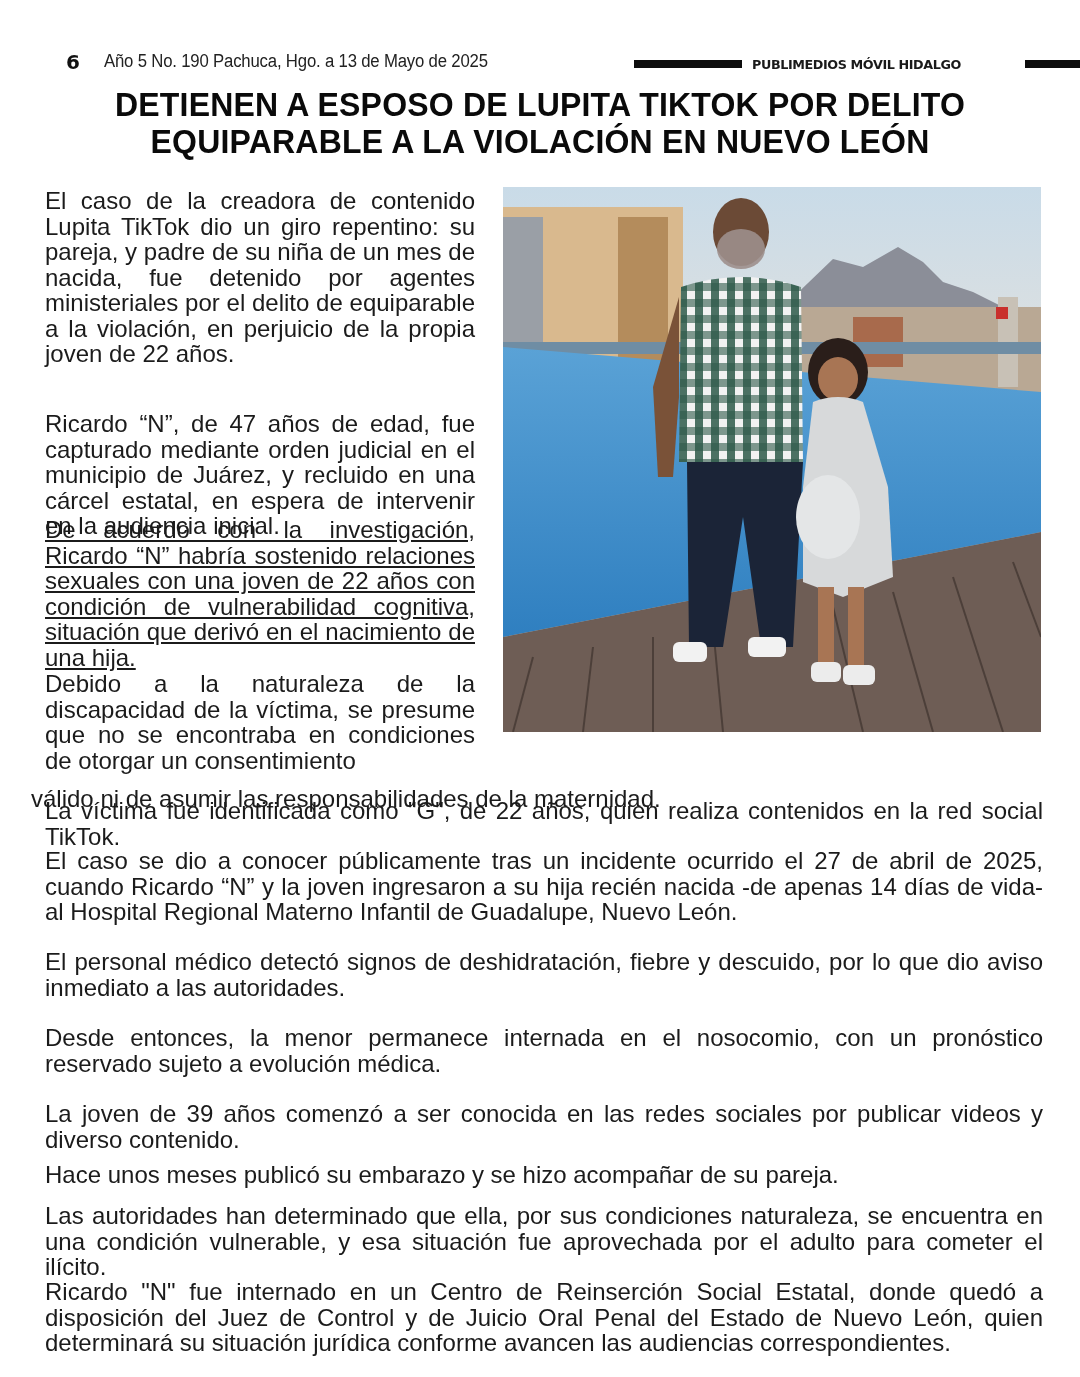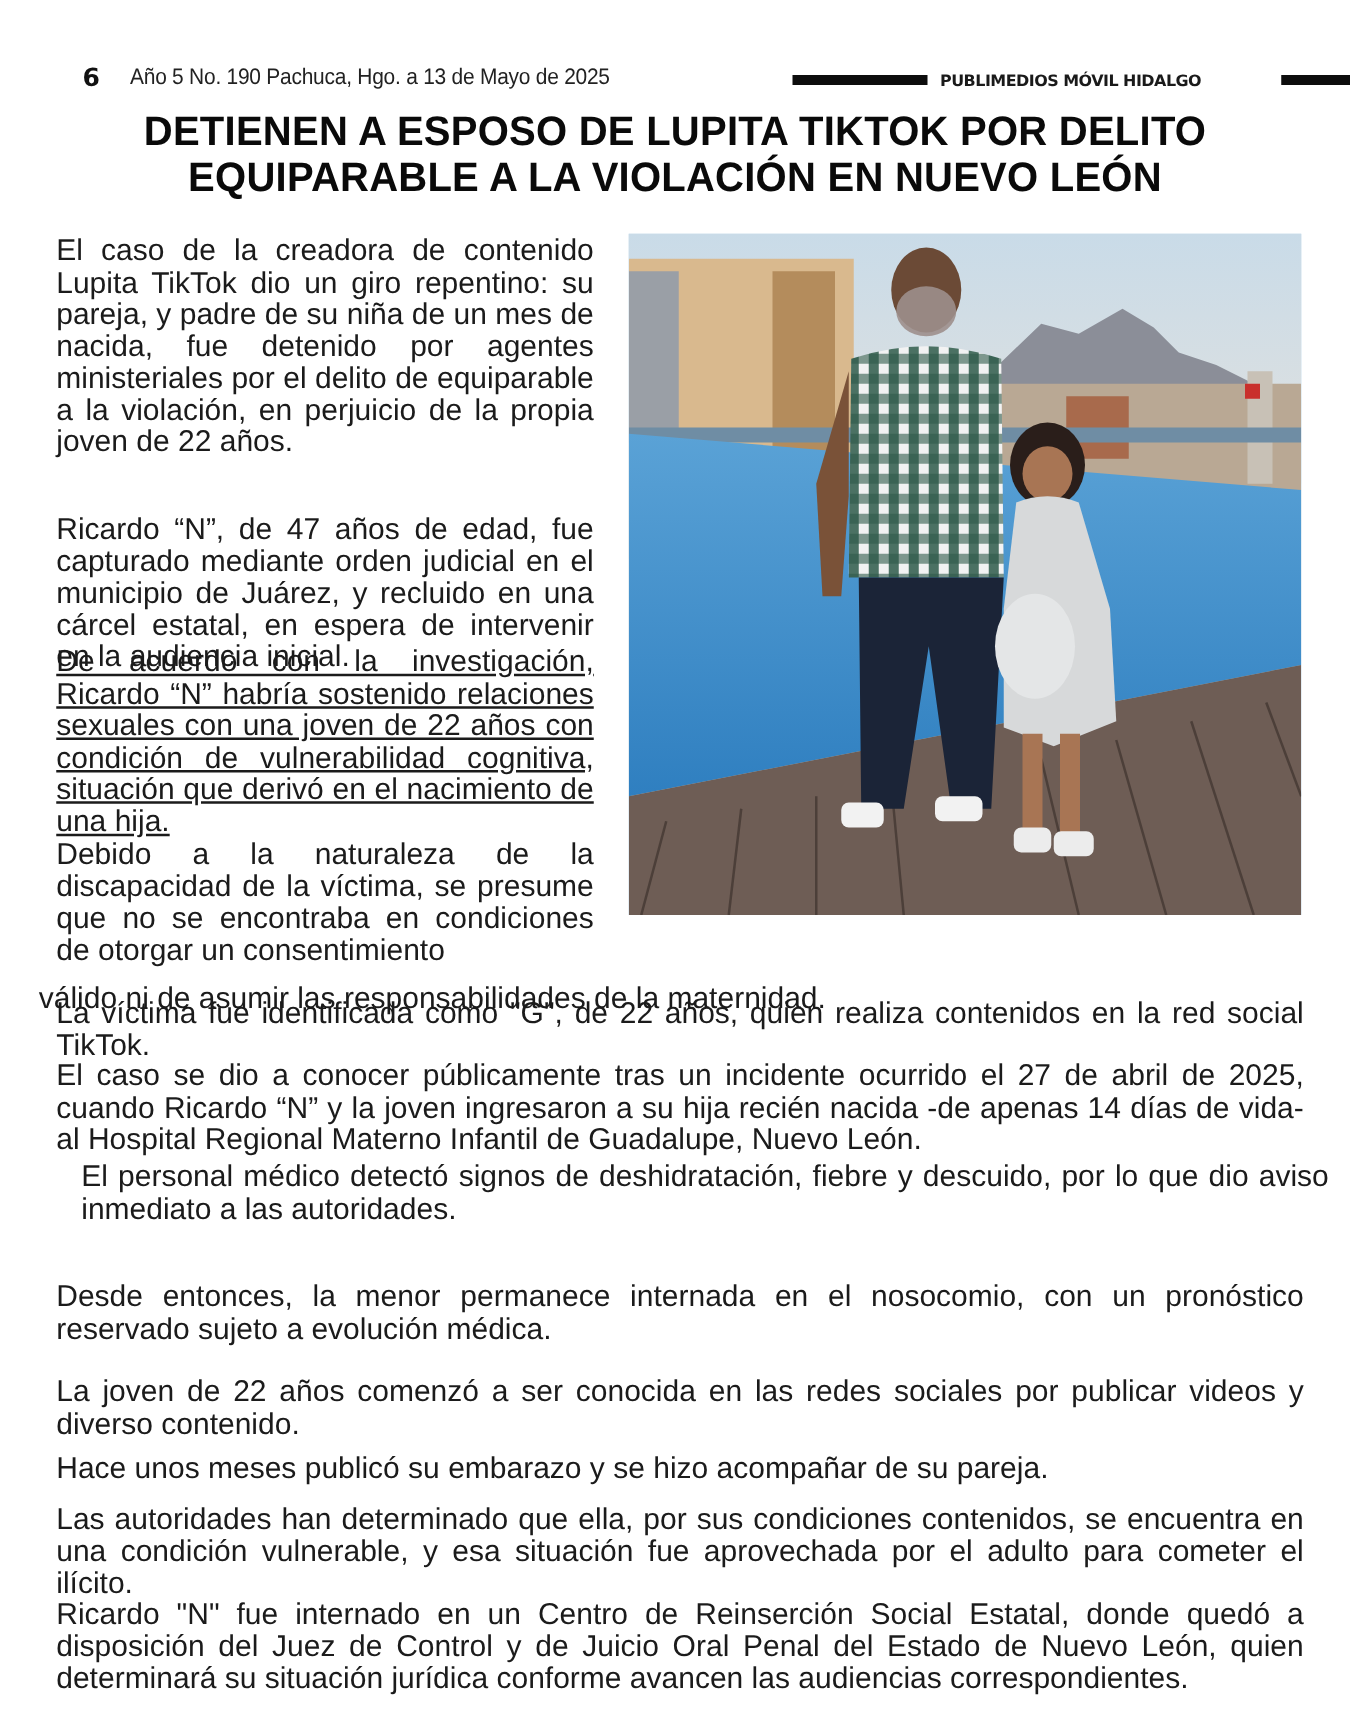--- a/index.html
+++ b/index.html
@@ -93,18 +93,18 @@
 </div>
 
 <p class="body-text col" style="top:188px;">El caso de la creadora de contenido Lupita TikTok dio un giro repentino: su pareja, y padre de su niña de un mes de nacida, fue detenido por agentes ministeriales por el delito de equiparable a la violación, en perjuicio de la propia joven de 22 años.</p>
 <p class="body-text col" style="top:366px;margin-top:45px;">Ricardo “N”, de 47 años de edad, fue capturado mediante orden judicial en el municipio de Juárez, y recluido en una cárcel estatal, en espera de intervenir en la audiencia inicial.</p>
 <p class="body-text col" style="top:517px;text-decoration:underline;">De acuerdo con la investigación, Ricardo “N” habría sostenido relaciones sexuales con una joven de 22 años con condición de vulnerabilidad cognitiva, situación que derivó en el nacimiento de una hija.</p>
 <p class="body-text col" style="top:671px;">Debido a la naturaleza de la discapacidad de la víctima, se presume que no se encontraba en condiciones de otorgar un consentimiento</p>
 <p class="body-text" style="top:746px; left:31px; width:700px;margin-top:40px;">válido ni de asumir las responsabilidades de la maternidad.</p>
 
 <p class="body-text full" style="top:798px;">La víctima fue identificada como "G", de 22 años, quien realiza contenidos en la red social TikTok.</p>
 <p class="body-text full" style="top:848px;">El caso se dio a conocer públicamente tras un incidente ocurrido el 27 de abril de 2025, cuando Ricardo “N” y la joven ingresaron a su hija recién nacida -de apenas 14 días de vida- al Hospital Regional Materno Infantil de Guadalupe, Nuevo León.</p>
-<p class="body-text full" style="top:929px;margin-left:20px;">El personal médico detectó signos de deshidratación, fiebre y descuido, por lo que dio aviso inmediato a las autoridades.</p>
+<p class="body-text full" style="top:949px;">El personal médico detectó signos de deshidratación, fiebre y descuido, por lo que dio aviso inmediato a las autoridades.</p>
 <p class="body-text full" style="top:1025px;">Desde entonces, la menor permanece internada en el nosocomio, con un pronóstico reservado sujeto a evolución médica.</p>
-<p class="body-text full" style="top:1101px;">La joven de 22 años comenzó a ser conocida en las redes sociales por publicar videos y diverso contenido.</p>
+<p class="body-text full" style="top:1101px;">La joven de 39 años comenzó a ser conocida en las redes sociales por publicar videos y diverso contenido.</p>
 <p class="body-text full" style="top:1162px;">Hace unos meses publicó su embarazo y se hizo acompañar de su pareja.</p>
-<p class="body-text full" style="top:1203px;">Las autoridades han determinado que ella, por sus condiciones contenidos, se encuentra en una condición vulnerable, y esa situación fue aprovechada por el adulto para cometer el ilícito.</p>
+<p class="body-text full" style="top:1203px;">Las autoridades han determinado que ella, por sus condiciones naturaleza, se encuentra en una condición vulnerable, y esa situación fue aprovechada por el adulto para cometer el ilícito.</p>
 <p class="body-text full" style="top:1279px;">Ricardo "N" fue internado en un Centro de Reinserción Social Estatal, donde quedó a disposición del Juez de Control y de Juicio Oral Penal del Estado de Nuevo León, quien determinará su situación jurídica conforme avancen las audiencias correspondientes.</p>
 
 </body></html>

